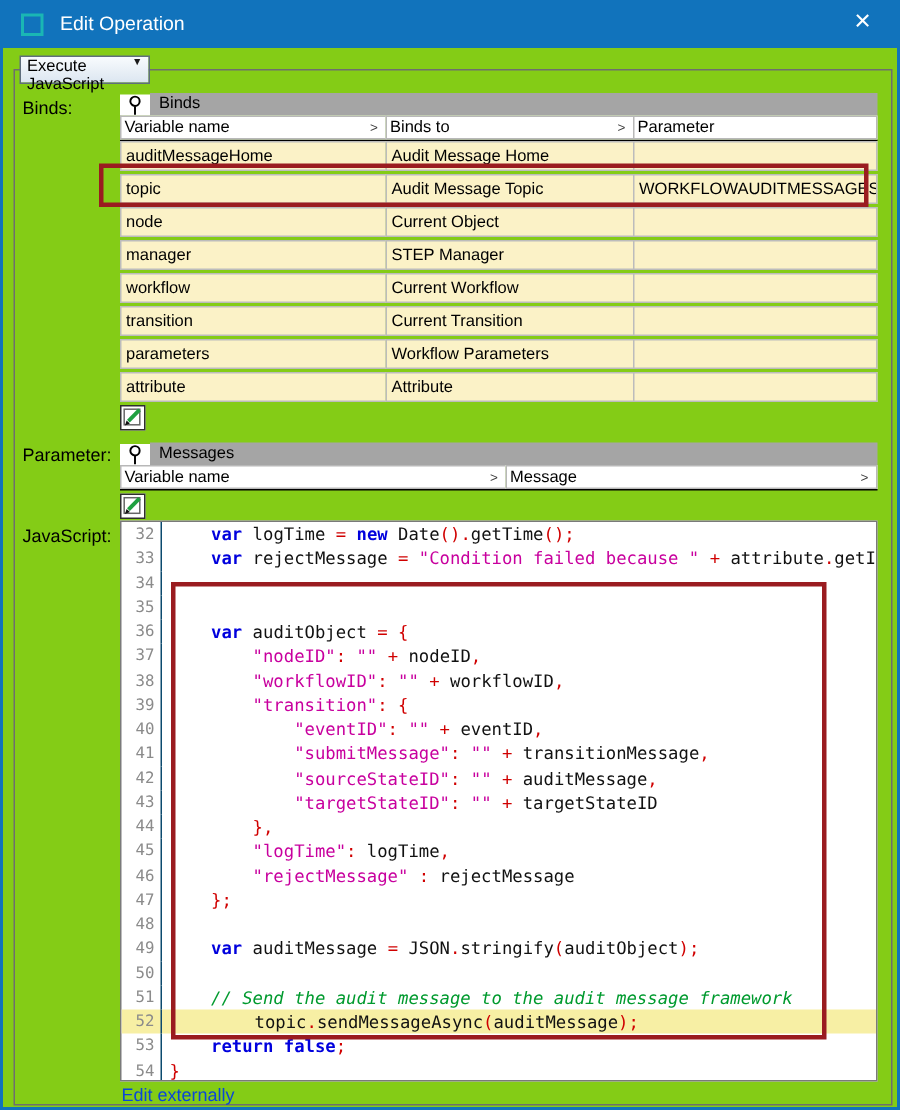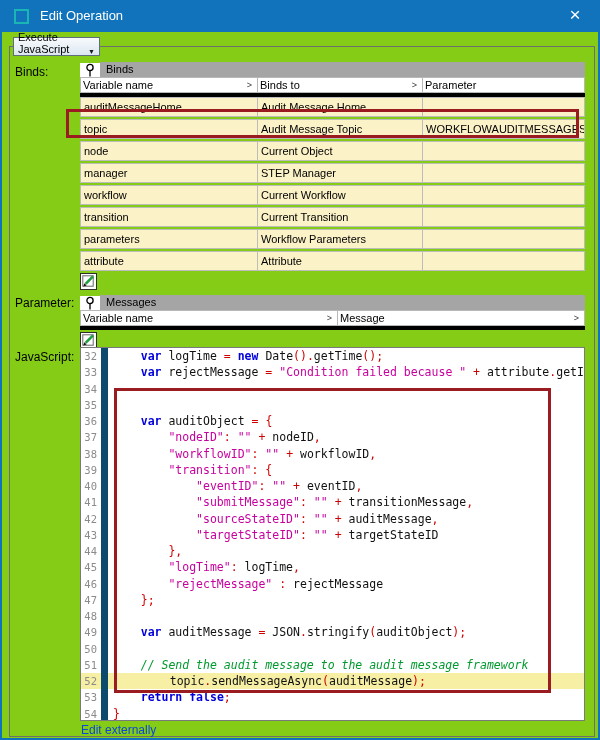--- a/index.html
+++ b/index.html
@@ -9,30 +9,30 @@
   
   .titlebar{position:absolute;top:-2px;left:-2px;right:-2px;height:32px;background:#1173bc;}
   .app-icon{position:absolute;left:14px;top:9px;width:11px;height:11px;border:2px solid #1ab6b4;}
   .title{position:absolute;left:40px;top:8px;font-size:13px;color:#fff;}
   .close-btn{position:absolute;right:12px;top:2px;width:26px;height:26px;color:#fff;
              font-size:19px;line-height:26px;text-align:center;cursor:pointer;font-weight:300;}
   
   .groupbox{position:absolute;left:7px;top:44px;width:584px;bottom:1px;border:1px solid #6e6e6e;}
   .combo{position:absolute;left:11px;top:35px;width:87px;height:19px;box-sizing:border-box;
          background:linear-gradient(#f8fbfd,#dce6f1);border:1px solid #5f6e7d;
-         font-size:11px;display:flex;align-items:flex-end;padding:0 4px;cursor:pointer;}
+         font-size:11px;display:flex;align-items:flex-start;padding:0 4px;cursor:pointer;}
   .combo .arrow{margin-left:auto;font-size:7px;color:#1a1a1a;}
   
   .lbl{position:absolute;left:13px;font-size:12px;color:#000;}
   
   .panel{position:absolute;left:78px;width:505px;}
   .phead{display:flex;height:15px;align-items:center;}
   .pincell{width:20px;background:#fff;display:flex;align-items:center;justify-content:center;}
   .pbar{flex:1;background:#a5a5a5;font-size:11px;color:#000;padding-left:6px;line-height:15px;}
-  .cols{display:flex;height:16px;border-bottom:4px solid #000000;}
+  .cols{display:flex;height:16px;border-bottom:1px solid #000000;}
   .col{box-sizing:border-box;background:#fff;border:1px solid #b8b8b8;border-right:none;
        font-size:11px;display:flex;align-items:center;padding:0 2px;overflow:hidden;}
   .cols .col:last-child{border-right:1px solid #b8b8b8;}
   .sortind{margin-left:auto;font-size:9px;color:#3c3c3c;padding-right:3px;}
   .trow{display:flex;height:20px;margin-bottom:2px;cursor:default;}
   .cell{box-sizing:border-box;background:#fbf2c7;border:1px solid #bcbcbc;border-right:none;
         font-size:11px;padding:3px 0 0 3px;overflow:hidden;white-space:nowrap;}
   .trow .cell:last-child{border-right:1px solid #bcbcbc;}
   #binds-cols .col:nth-child(1),.trow .cell:nth-child(1){width:177px;}
   #binds-cols .col:nth-child(2),.trow .cell:nth-child(2){width:165px;}
@@ -41,21 +41,21 @@
   #msgs-cols .col:nth-child(2){flex:1;}
   .editicon{width:17px;height:17px;box-sizing:border-box;border:1px solid #2e2e2e;background:#fff;
             margin-top:2px;display:flex;align-items:center;justify-content:center;cursor:pointer;}
   
   .codebox{position:absolute;left:78px;top:345px;width:505px;height:374px;box-sizing:border-box;
            border:1px solid #7a7a7a;background:#fff;overflow:hidden;
            font-family:"DejaVu Sans Mono",monospace;cursor:text;}
   .code-row{display:flex;height:16.26px;line-height:16.3px;}
   .code-row.hl{background:#f7efa4;gap:29px;}
   .ln{flex:0 0 27px;box-sizing:border-box;text-align:right;padding-right:4px;
-      border-right:7px solid #0c4a6e;color:#8b8b8b;font-size:10.5px;}
+      border-right:1px solid #0c4a6e;color:#8b8b8b;font-size:10.5px;}
   .code-text{flex:1;font-size:11.5px;white-space:pre;overflow:hidden;padding-left:5px;color:#111;}
   .tk-k{color:#0000dd;font-weight:bold;}
   .tk-s{color:#c8009e;}
   .tk-c{color:#009a2e;font-style:italic;}
   .tk-p{color:#d00000;}
   .tk-t{color:#111;}
   
   .extlink{position:absolute;left:79px;top:721px;font-size:12px;color:#0a46d8;cursor:pointer;}
   
   .annot{position:absolute;box-sizing:border-box;border:3px solid #9a1c20;pointer-events:none;z-index:9;}

